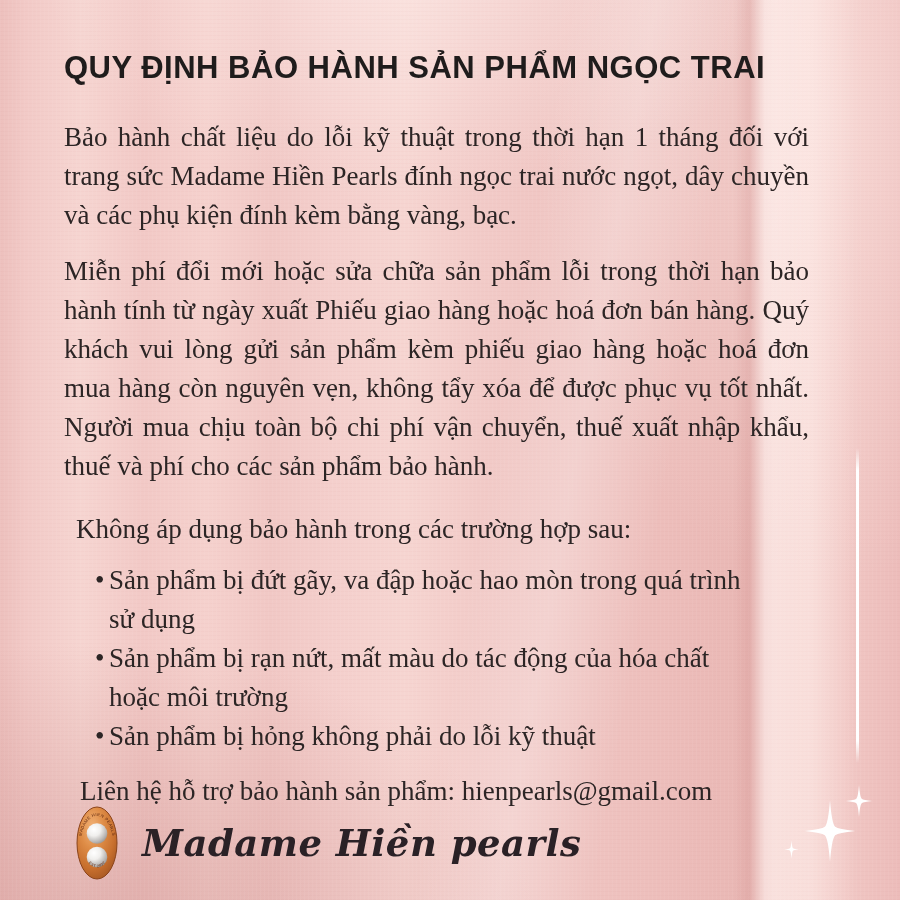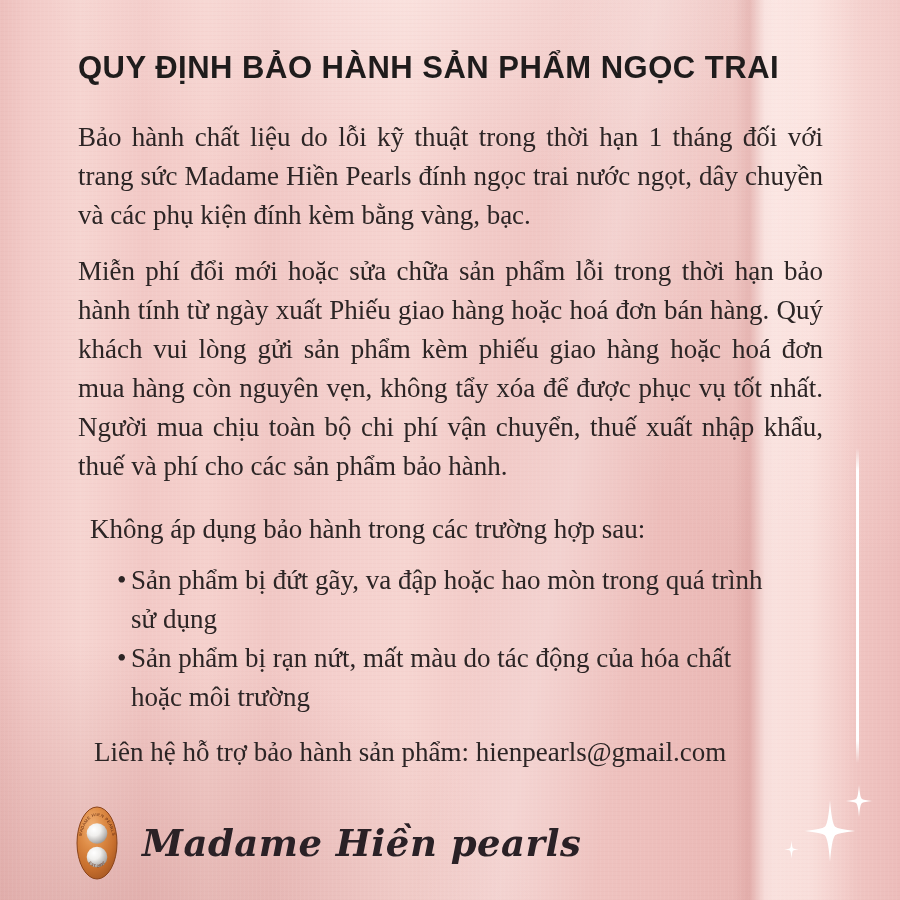--- a/index.html
+++ b/index.html
@@ -19,32 +19,32 @@
   }
   .bg-texture{
     position:absolute;inset:0;pointer-events:none;
     background-image:
       linear-gradient(90deg, rgba(201,132,130,0.0) 81.5%, rgba(201,132,130,0.22) 83.3%, rgba(255,248,246,0.4) 85%, rgba(255,248,246,0.18) 90%, rgba(201,132,130,0.0) 96%),
       linear-gradient(100deg, rgba(255,255,255,0) 54%, rgba(255,255,255,0.22) 62%, rgba(255,255,255,0) 71%),
       repeating-linear-gradient(90deg, rgba(255,255,255,0.05) 0 1px, rgba(255,255,255,0) 1px 4px),
       repeating-linear-gradient(0deg, rgba(189,120,118,0.04) 0 1px, rgba(189,120,118,0) 1px 4px);
   }
   .content{
-    position:absolute;left:78px;top:50px;width:745px;color:#2c2525;
+    position:absolute;left:64px;top:50px;width:745px;color:#2c2525;
     font-size:27px;line-height:39px;
   }
   .title{
     font-family:"Liberation Sans",sans-serif;font-weight:bold;
     font-size:31px;line-height:36px;letter-spacing:0.5px;color:#1f1c1c;
     white-space:nowrap;margin:0 0 32px 0;
   }
   .para{margin:0 0 17px 0;text-align:justify;}
   .para.second{margin-bottom:24px;}
   .exclusions-heading{margin:12px;}
-  .exclusions-list{list-style:none;margin:8px;padding:0 0 0 31px;width:655px;}
+  .exclusions-list{list-style:none;margin:0;padding:0 0 0 31px;width:655px;}
   .exclusions-list li{position:relative;padding-left:14px;}
   .exclusions-list li::before{
     content:"\2022";position:absolute;left:0;top:0;
   }
   .contact-line{margin:16px;}
   .brand-row{position:absolute;left:76px;top:806px;display:flex;align-items:center;}
   .badge{display:block;}
   .logotype{
     margin-left:24px;
     font-family:"DejaVu Serif",serif;font-style:italic;font-weight:bold;
@@ -68,20 +68,21 @@
   <div class="content">
     <h1 class="title">QUY ĐỊNH BẢO HÀNH SẢN PHẨM NGỌC TRAI</h1>
 
     <p class="para">Bảo hành chất liệu do lỗi kỹ thuật trong thời hạn 1 tháng đối với trang sức Madame Hiền Pearls đính ngọc trai nước ngọt, dây chuyền và các phụ kiện đính kèm bằng vàng, bạc.</p>
     <p class="para second">Miễn phí đổi mới hoặc sửa chữa sản phẩm lỗi trong thời hạn bảo hành tính từ ngày xuất Phiếu giao hàng hoặc hoá đơn bán hàng. Quý khách vui lòng gửi sản phẩm kèm phiếu giao hàng hoặc hoá đơn mua hàng còn nguyên vẹn, không tẩy xóa để được phục vụ tốt nhất. Người mua chịu toàn bộ chi phí vận chuyển, thuế xuất nhập khẩu, thuế và phí cho các sản phẩm bảo hành.</p>
 
     <p class="exclusions-heading">Không áp dụng bảo hành trong các trường hợp sau:</p>
     <ul class="exclusions-list">
       <li>Sản phẩm bị đứt gãy, va đập hoặc hao mòn trong quá trình sử dụng</li>
       <li>Sản phẩm bị rạn nứt, mất màu do tác động của hóa chất hoặc môi trường</li>
+      <li>Sản phẩm bị hỏng không phải do lỗi kỹ thuật</li>
     </ul>
 
     <p class="contact-line"><span>Liên hệ hỗ trợ bảo hành sản phẩm:</span> <span>hienpearls@gmail.com</span></p>
   </div>
 
   <div class="light-streak"></div>
 
   <svg class="sparkle sparkle-large" width="56" height="66" viewBox="-30 -35 60 70">
     <path d="M 0 -33 Q 2 -8 5.5 -4.5 Q 9 -1.8 27 0 Q 9 1.8 5.5 4.5 Q 2 8 0 33 Q -2 8 -5.5 4.5 Q -9 1.8 -27 0 Q -9 -1.8 -5.5 -4.5 Q -2 -8 0 -33 Z" fill="#ffffff"></path>
   </svg>

